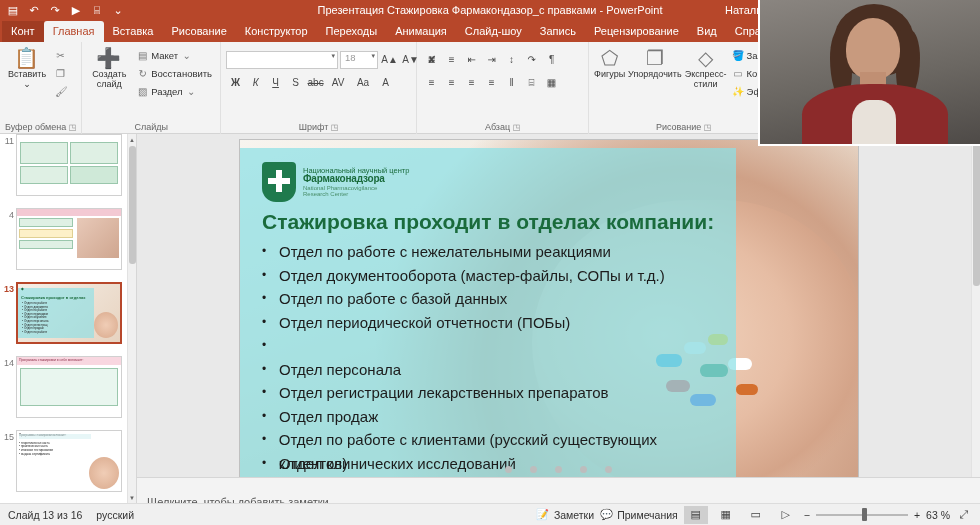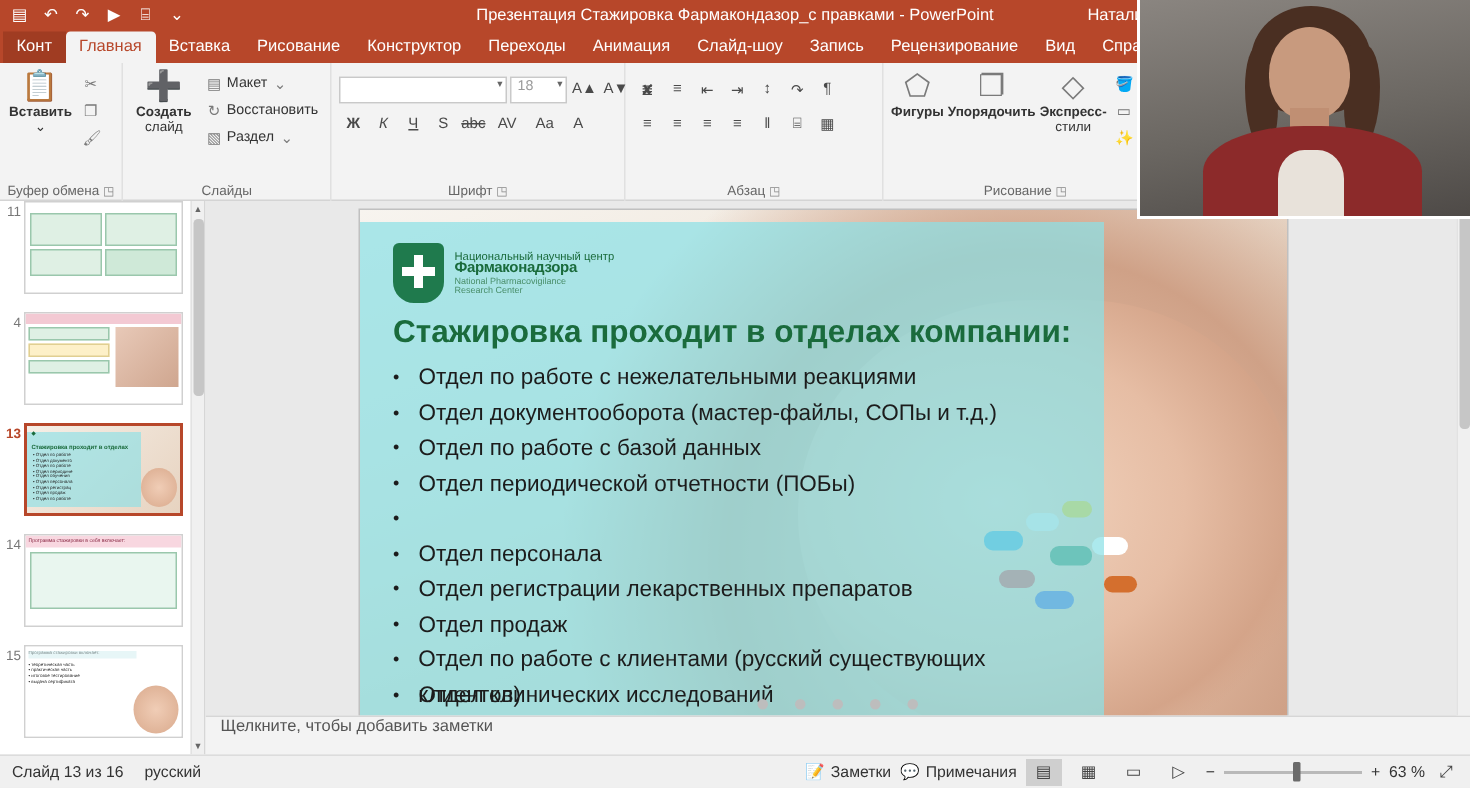--- a/index.html
+++ b/index.html
@@ -104,21 +104,21 @@
   }
   .rgroup-label .dlg { color: #888; font-size: 8px; }
 
   .bigbtn {
     width: 44px;
     display: flex; flex-direction: column; align-items: center;
     font-size: 9px; color: #333; text-align: center;
     padding-top: 2px;
   }
   .bigbtn .gl { font-size: 20px; line-height: 22px; color: #7a7a7a; }
-  .bigbtn .cap { line-height: 10px; font-weight: bold; }
+  .bigbtn .cap { line-height: 10px; }
   .bigbtn .cap2 { line-height: 10px; }
 
   .smallcol { display: flex; flex-direction: column; gap: 1px; padding-top: 2px; }
   .smallbtn {
     display: flex; align-items: center; gap: 3px;
     font-size: 9.5px; color: #333;
     height: 17px; padding: 0 3px;
     white-space: nowrap;
   }
   .smallbtn .gl { font-size: 10px; color: #7a7a7a; width: 11px; text-align: center; }
@@ -274,21 +274,21 @@
   .sel-handle {
     position: absolute; width: 5px; height: 5px;
     background: #fff; border: 1px solid #9a9a9a; border-radius: 50%;
   }
 
   .notes-bar {
     position: absolute; left: 0; right: 0; bottom: 0; height: 26px;
     border-top: 1px solid #d6d6d6;
     background: #f3f3f3;
     font-size: 11px; color: #555;
-    padding: 0 0 0 10px;
+    padding: 18px 0 0 10px;
   }
   .dots {
     position: absolute; left: 0; right: 0; bottom: 30px;
     display: flex; justify-content: center; gap: 18px;
   }
   .dots i { width: 7px; height: 7px; border-radius: 50%; background: #bdbdbd; display: block; }
   .slide-vscroll {
     position: absolute; right: 0; top: 0; width: 9px; bottom: 26px;
     background: #f0f0f0; border-left: 1px solid #e2e2e2;
   }

